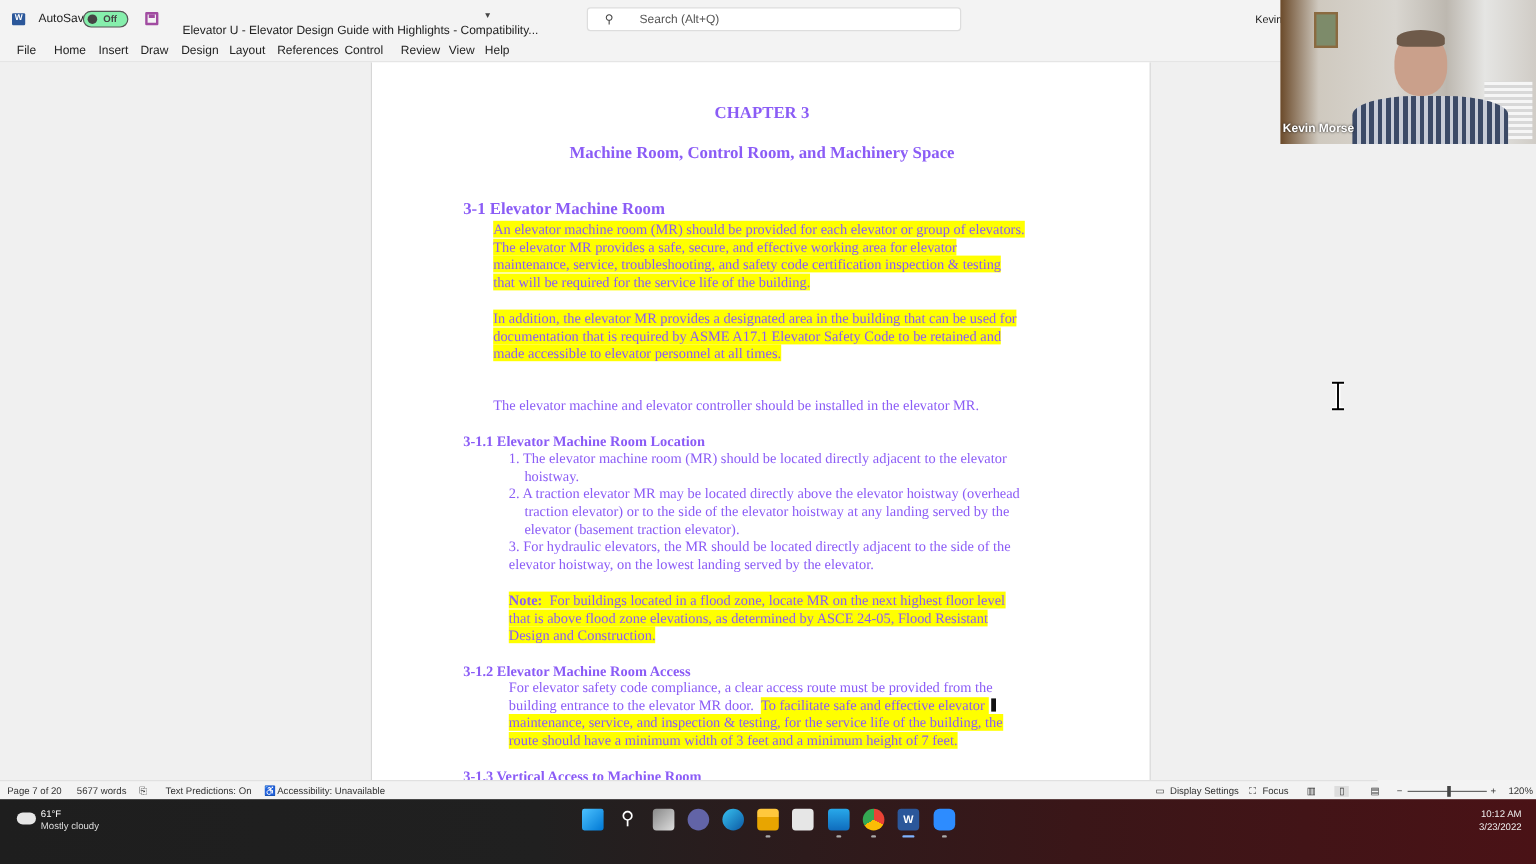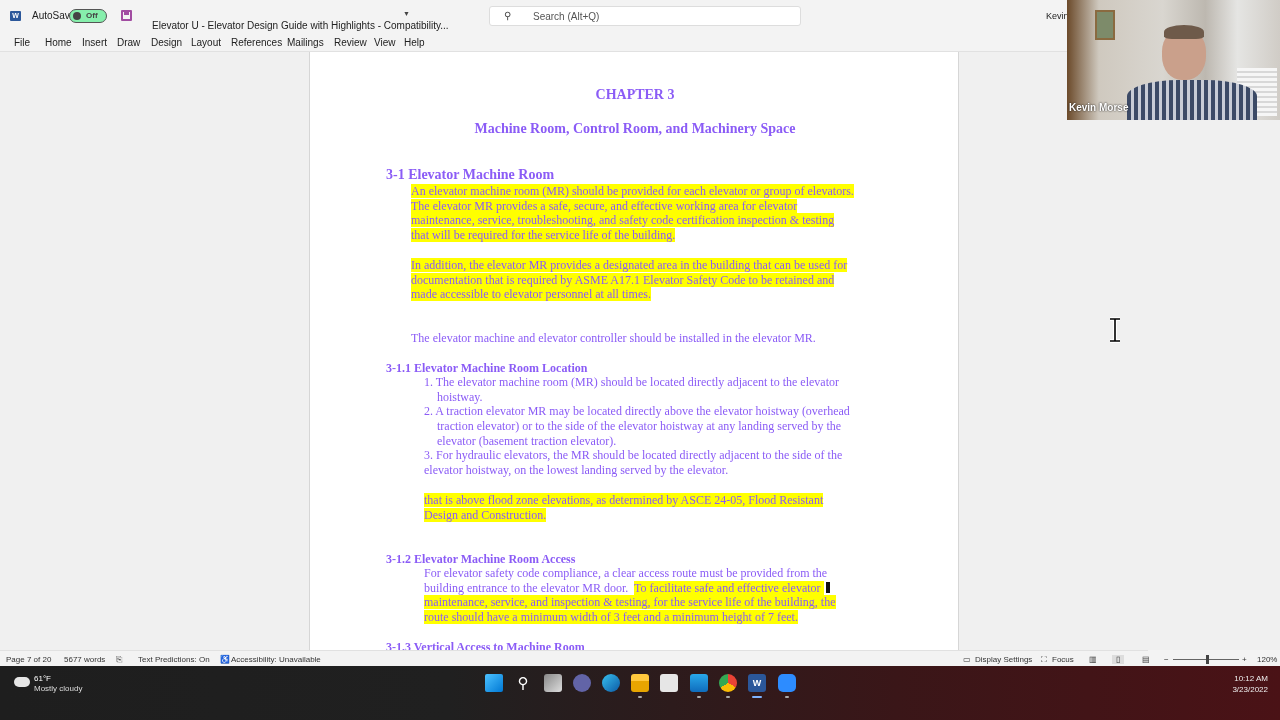--- a/index.html
+++ b/index.html
@@ -78,21 +78,21 @@
 </div>
 
 <div class="menubar">
   <span class="menu-item" style="left:14px">File</span>
   <span class="menu-item" style="left:45px">Home</span>
   <span class="menu-item" style="left:82px">Insert</span>
   <span class="menu-item" style="left:117px">Draw</span>
   <span class="menu-item" style="left:151px">Design</span>
   <span class="menu-item" style="left:191px">Layout</span>
   <span class="menu-item" style="left:231px">References</span>
-  <span class="menu-item" style="left:287px">Mailings</span>
+  <span class="menu-item" style="left:287px">Control</span>
   <span class="menu-item" style="left:334px">Review</span>
   <span class="menu-item" style="left:374px">View</span>
   <span class="menu-item" style="left:404px">Help</span>
 </div>
 
 <div class="canvas">
   <div class="page">
     <div class="chapter">CHAPTER 3</div>
     <div class="subtitle">Machine Room, Control Room, and Machinery Space</div>
     <div class="h2">3-1  Elevator Machine Room</div>
@@ -118,20 +118,21 @@
       <div>1. The elevator machine room (MR) should be located directly adjacent to the elevator</div>
       <div style="padding-left:13px">hoistway.</div>
       <div>2. A traction elevator MR may be located directly above the elevator hoistway (overhead</div>
       <div style="padding-left:13px">traction elevator) or to the side of the elevator hoistway at any landing served by the</div>
       <div style="padding-left:13px">elevator (basement traction elevator).</div>
       <div>3. For hydraulic elevators, the MR should be located directly adjacent to the side of the</div>
       <div>elevator hoistway,  on the lowest landing served by the elevator.</div>
     </div>
 
     <div class="para" style="left:114px; top:441px;">
+      <div><span class="hl"><b>Note:</b><span style="white-space:pre">  For buildings located in a flood zone, locate MR on the next highest floor level</span></span></div>
       <div><span class="hl">that is above flood zone elevations, as determined by ASCE 24-05, Flood Resistant</span></div>
       <div><span class="hl">Design and Construction.</span></div>
     </div>
 
     <div class="h3" style="top:500px;">3-1.2   Elevator Machine Room Access</div>
 
     <div class="para" style="left:114px; top:514px;">
       <div>For elevator safety code compliance, a clear access route must be provided from the</div>
       <div><span style="white-space:pre">building entrance to the elevator MR door.  </span><span class="hl">To facilitate safe and effective elevator </span><span class="cursor-bar"></span></div>
       <div><span class="hl">maintenance, service, and inspection &amp; testing, for the service life of the building, the</span></div>

